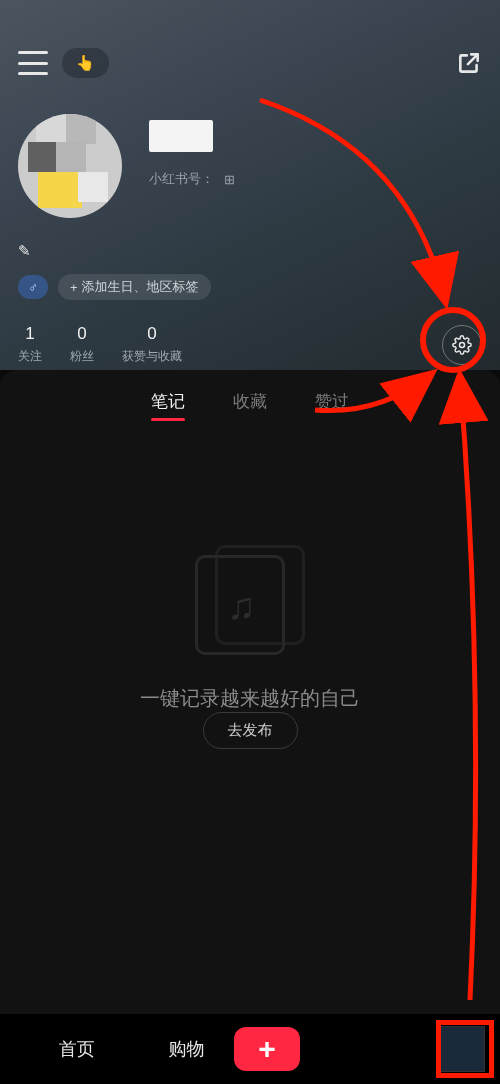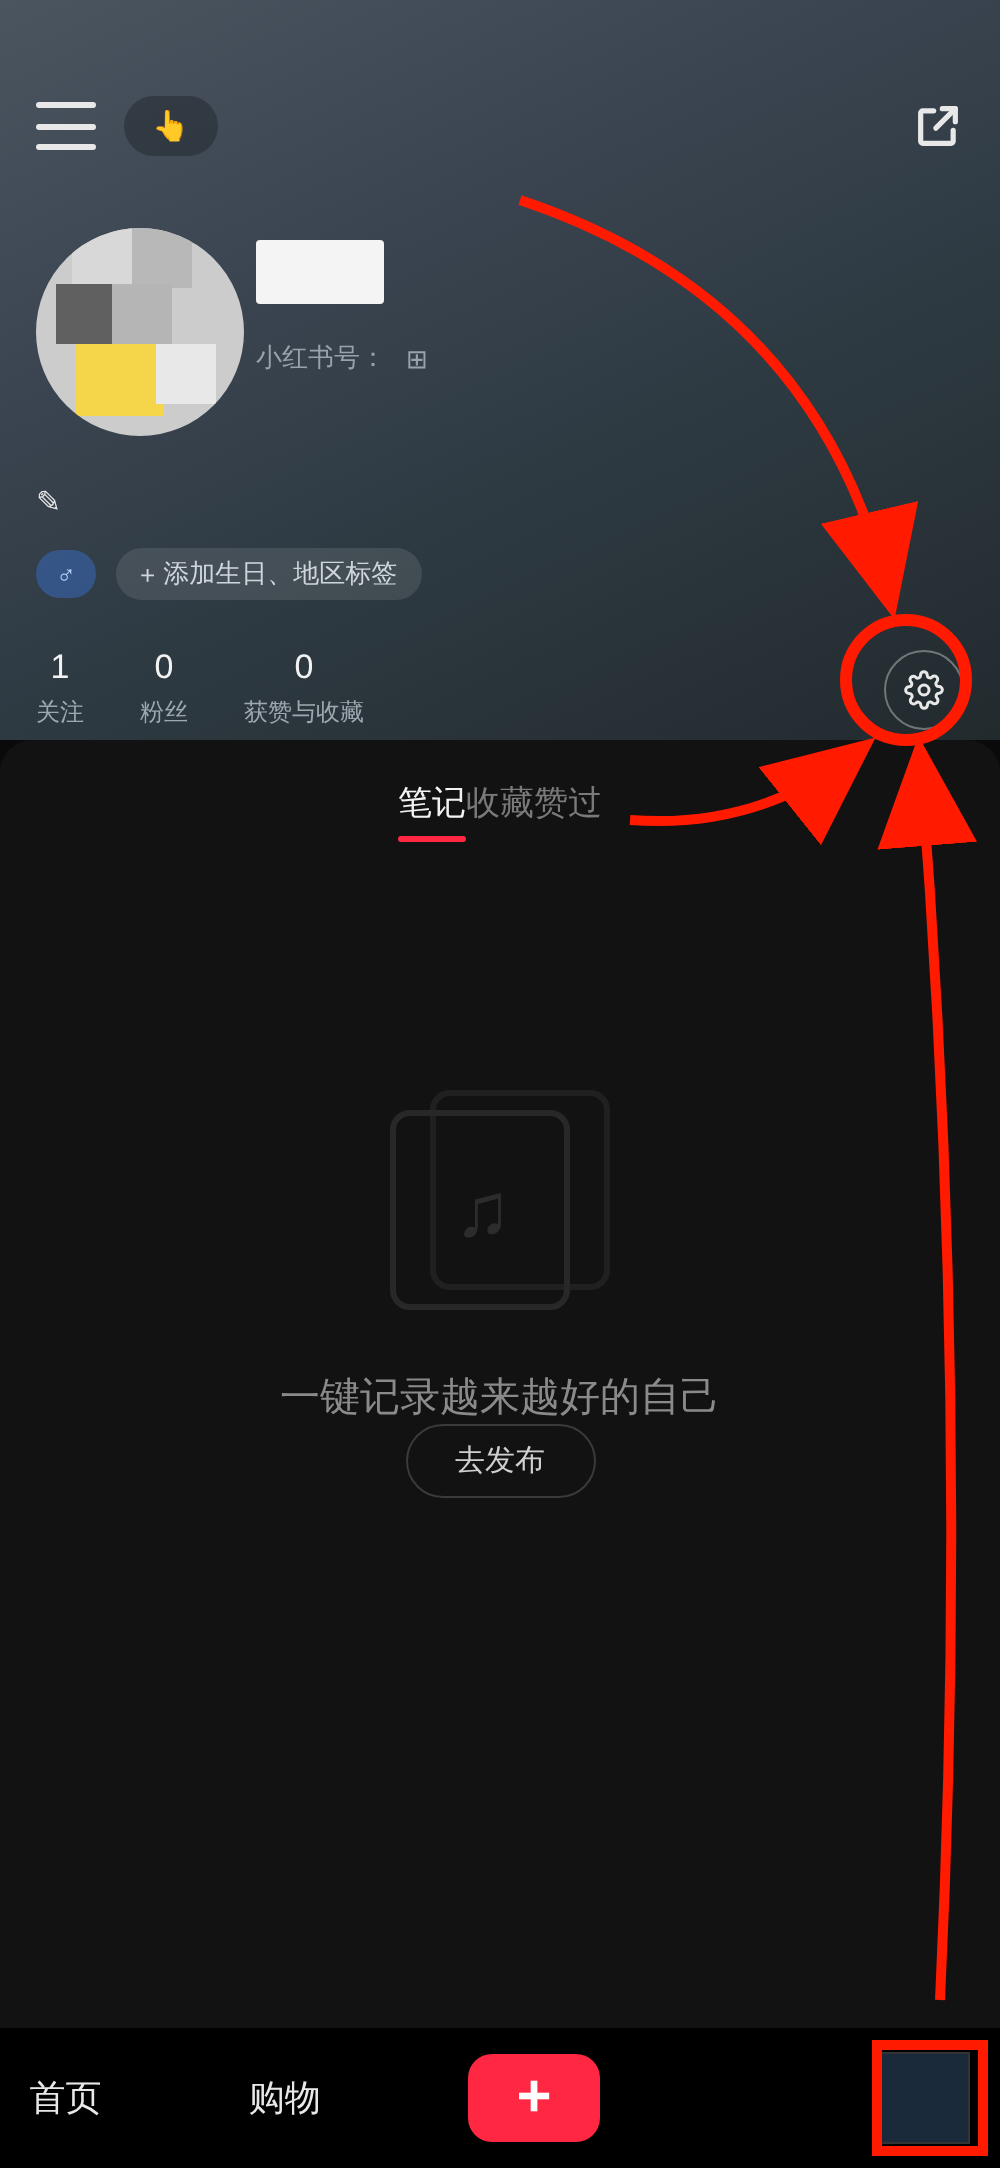--- a/index.html
+++ b/index.html
@@ -20,21 +20,21 @@
 .menu-icon span { display: block; height: 3px; background: #e8e8e8; border-radius: 2px; }
 .feature-chip {
   display: flex; align-items: center; gap: 6px;
   background: rgba(0,0,0,0.25); padding: 6px 14px; border-radius: 20px;
   color: #f0f0f0; font-size: 14px; margin-left: 14px; flex: 0 0 auto;
 }
 .feature-chip .emoji { font-size: 15px; }
 .share-icon { width: 26px; height: 26px; }
 .share-icon svg { width: 100%; height: 100%; }
 
-.user-row { display: flex; align-items: flex-start; margin-top: 36px; gap: 6px; }
+.user-row { display: flex; align-items: flex-start; margin-top: 36px; gap: 27px; }
 .avatar {
   width: 104px; height: 104px; border-radius: 50%; background: #ccc; position: relative; overflow: hidden;
   flex-shrink: 0;
 }
 
 .avatar .px { position: absolute; width: 30px; height: 30px; }
 .avatar .p1 { background:#d8d8d8; top:0; left:18px; }
 .avatar .p2 { background:#b8b8b8; top:0; left:48px; }
 .avatar .p3 { background:#606060; top:28px; left:10px; }
 .avatar .p4 { background:#b5b5b5; top:28px; left:38px; }
@@ -62,36 +62,36 @@
   color: #e8e8e8; font-size: 15px; background: transparent;
 }
 .settings-btn {
   width: 40px; height: 40px; border: 1px solid rgba(255,255,255,0.35); border-radius: 50%;
   display:flex; align-items:center; justify-content:center; color:#e8e8e8; margin-left: 10px; background: transparent;
 }
 .settings-btn svg { width: 20px; height: 20px; }
 
 
 .tabs-section { background: #121212; border-radius: 16px 16px 0 0; margin-top: 0; height: calc(1084px - 370px - 70px); }
-.tabs { display: flex; justify-content: center; padding: 20px 0 14px; }
+.tabs { display: flex; justify-content: center; gap: 48px; padding: 20px 0 14px; }
 .tab { color: #7a7a7a; font-size: 17px; padding-bottom: 8px; position: relative; }
 .tab.active { color: #f2f2f2; }
 .tab.active::after { content:""; position:absolute; bottom:0; left:50%; transform:translateX(-50%); width:34px; height:3px; background:#ff2741; border-radius:2px; }
 
 .empty-state { display:flex; flex-direction:column; align-items:center; margin-top: 110px; }
 .empty-icon { width: 110px; height: 110px; position: relative; opacity: 0.22; }
 .empty-icon .frame { position:absolute; inset:10px 20px 0 0; border:3px solid #777; border-radius:10px; }
 .empty-icon .frame2 { position:absolute; inset:0 0 10px 20px; border:3px solid #555; border-radius:10px; }
 .empty-icon .note { position:absolute; top:40px; left:32px; font-size:38px; color:#888; }
 .empty-text { color: #8a8a8a; font-size: 20px; margin-top: 30px; }
 .publish-btn { padding: 8px 24px; border:1px solid #3a3a3a; border-radius:20px; color:#cfcfcf; font-size:15px; background: transparent; }
 
 
 .bottom-nav { position:absolute; bottom:0; left:0; right:0; height:70px; background:#000; display:flex; align-items:center; justify-content:space-around; }
-.nav-item { color:#e8e8e8; font-size:18px; width:80px; text-align:left; }
+.nav-item { color:#e8e8e8; font-size:18px; width:80px; text-align:right; }
 .nav-plus { width:66px; height:44px; background:#ff2741; border-radius:12px; display:flex; align-items:center; justify-content:center; color:#fff; font-size:30px; font-weight:700; }
 .nav-thumb { width:46px; height:46px; background:#1a2a3a; border:1px solid #333; }
 
 
 .anno-circle { position:absolute; width:66px; height:66px; border:6px solid #ff1a00; border-radius:50%; top:307px; left:420px; pointer-events:none; }
 .anno-box { position:absolute; width:58px; height:58px; border:5px solid #ff1a00; bottom:6px; right:6px; pointer-events:none; }
 .arrow { position:absolute; pointer-events:none; }
 .arrow svg { overflow: visible; }
 
 </style>

